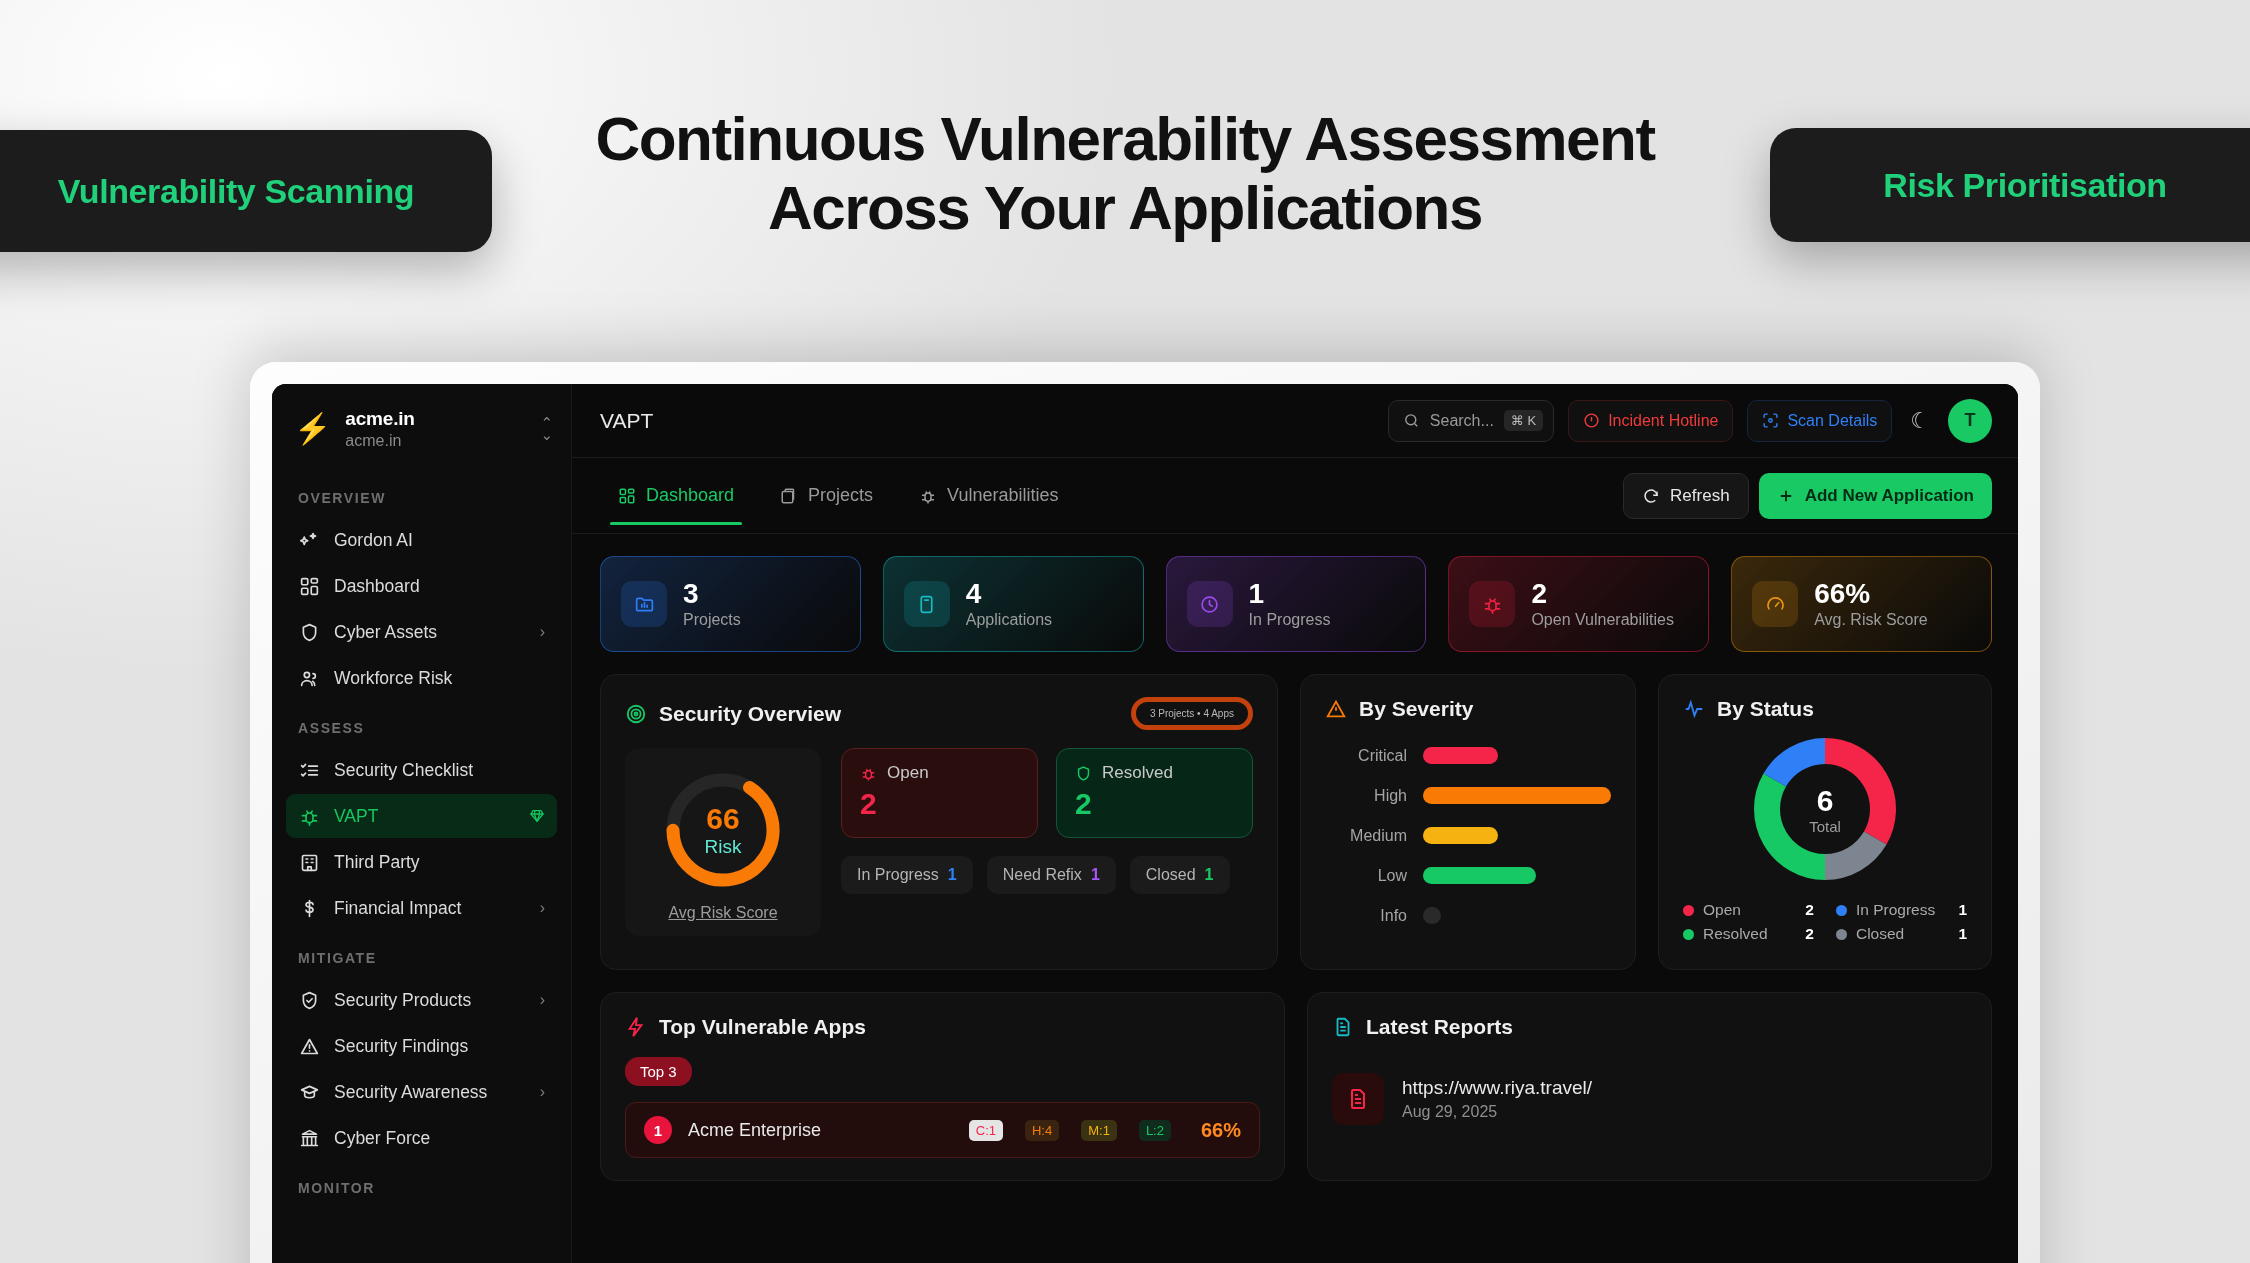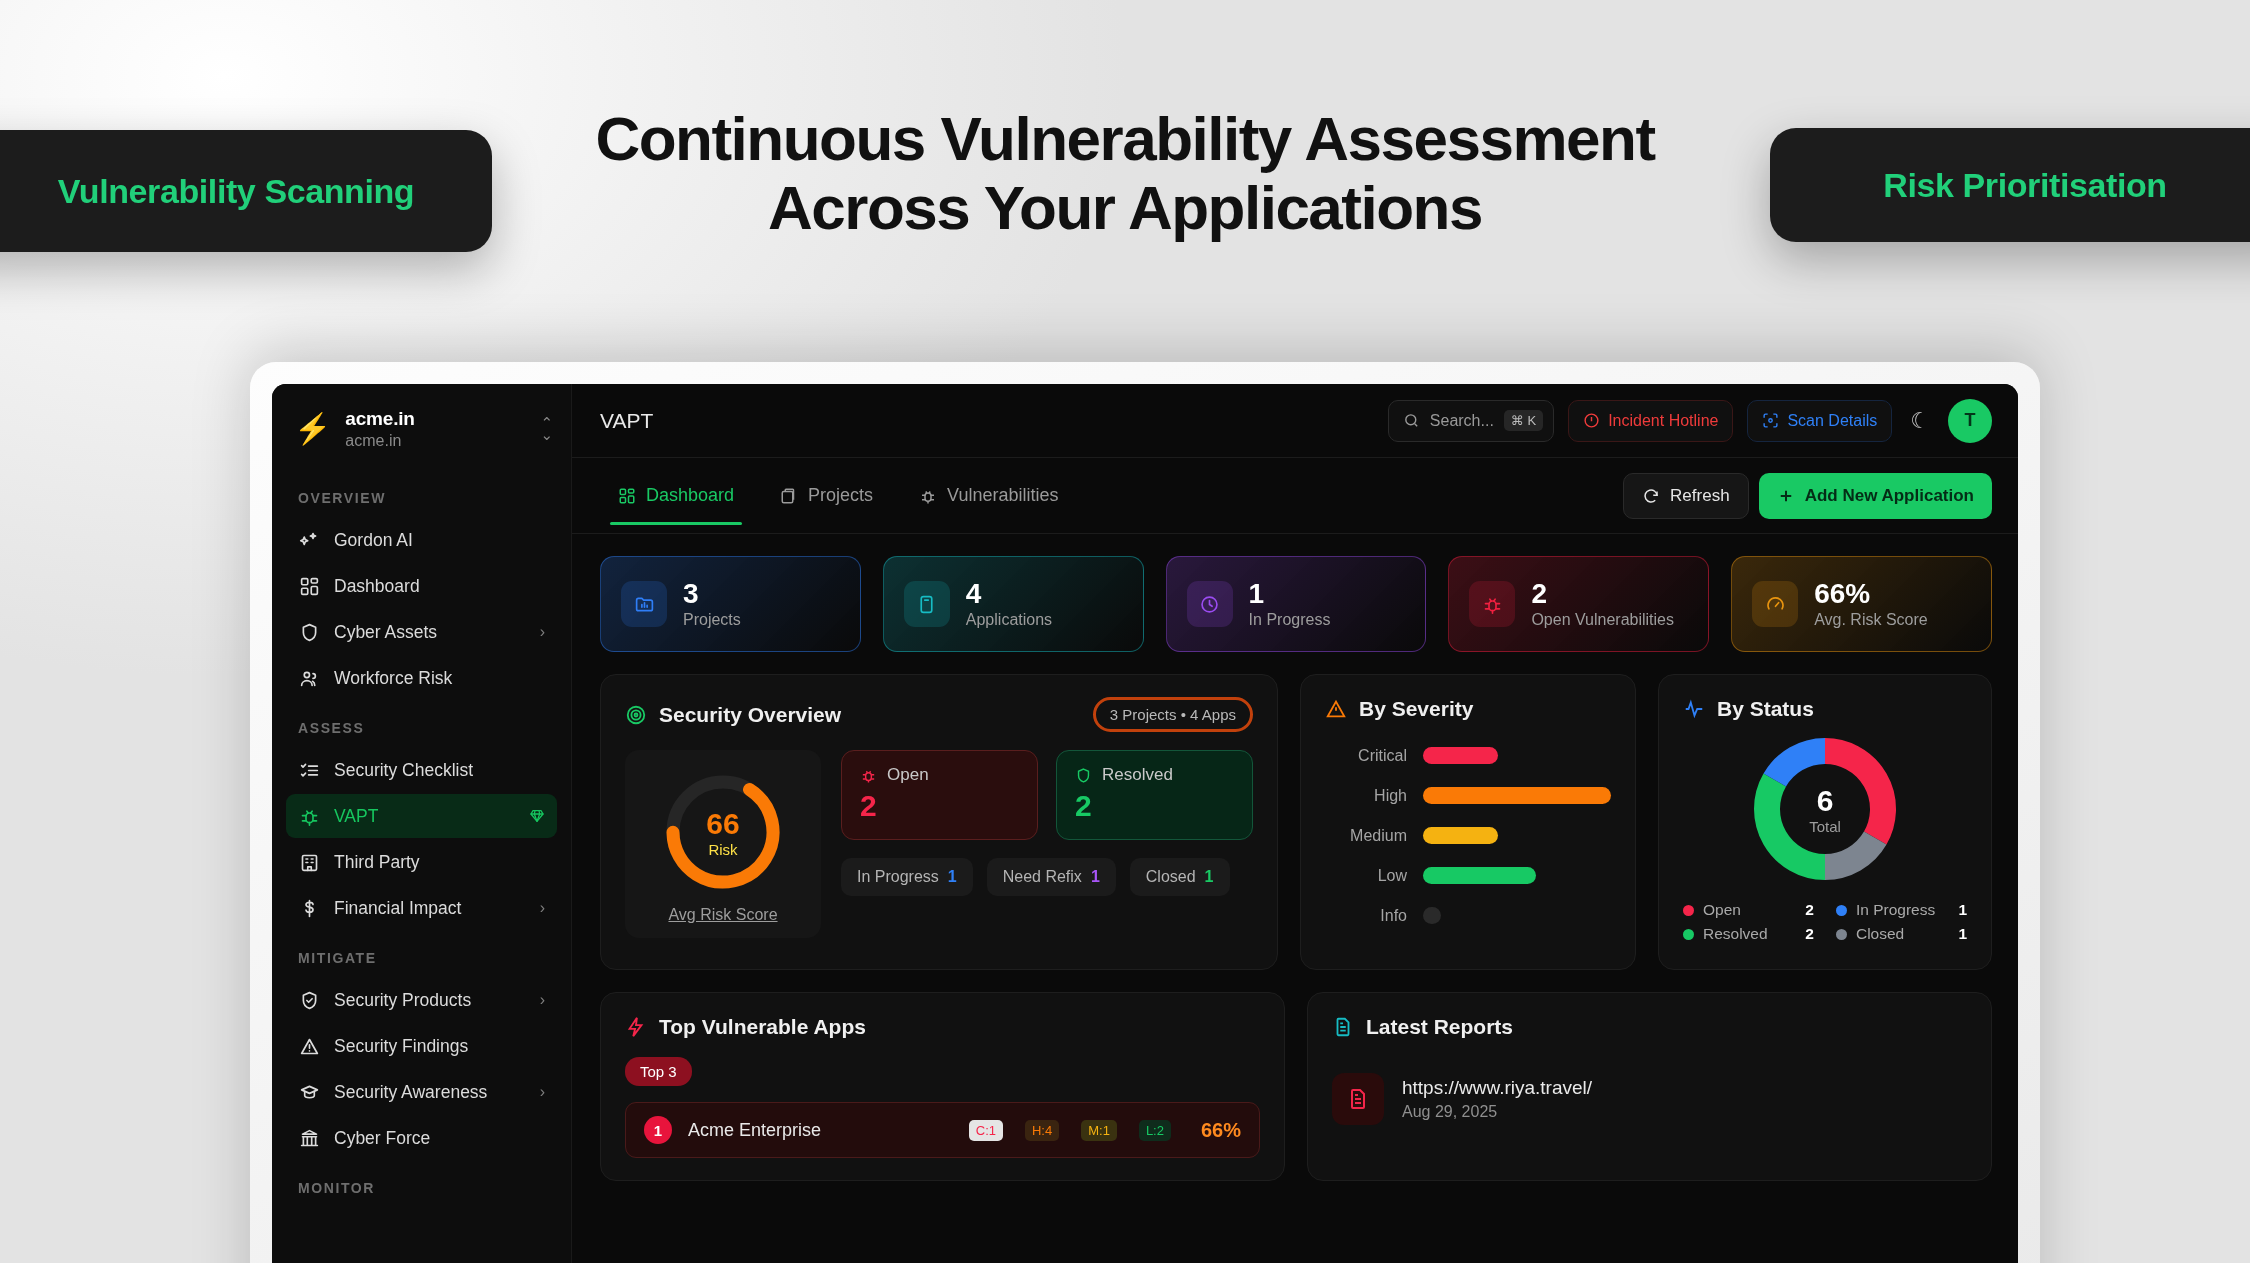--- a/index.html
+++ b/index.html
@@ -97,21 +97,21 @@
   .kpi .ki{ width:46px; height:46px; border-radius:11px; display:flex; align-items:center; justify-content:center;}
   .kpi .kv{ color:#fff; font-size:28px; font-weight:bold; line-height:1.05;}
   .kpi .kl{ color:#9d9d9d; font-size:16px; margin-top:3px;}
 
   
   .row2{ display:grid; grid-template-columns:1.36fr .67fr .67fr; gap:22px; margin-top:22px;}
   .row3{ display:grid; grid-template-columns:1fr 1fr; gap:22px; margin-top:22px;}
   .card{ background:#111111; border:1px solid #1e1e1e; border-radius:16px; padding:22px 24px;}
   .card-hd{ display:flex; align-items:center; gap:12px;}
   .card-title{ color:#f0f0f0; font-size:21px; font-weight:bold; flex:1;}
-  .chip{ border:3px solid #c2410c; border-radius:20px; color:#b9b9b9; font-size:15px; padding:6px 14px;}
+  .chip{ border:5px solid #c2410c; border-radius:20px; color:#b9b9b9; font-size:10px; padding:6px 14px;}
 
   .so-body{ display:flex; gap:20px; margin-top:18px;}
   .gauge-box{ width:196px; background:#161616; border-radius:14px; padding:18px 0 14px;
               display:flex; flex-direction:column; align-items:center;}
   .gauge-lbl{ color:#9d9d9d; font-size:16px; margin-top:10px;text-decoration:underline;}
   .so-right{ flex:1;}
   .so-grid{ display:grid; grid-template-columns:1fr 1fr; gap:18px;}
   .so-tile{ border-radius:13px; padding:14px 18px 16px;}
   .so-tile.open{ background:#2a0d0d; border:1px solid #5a1e1e;}
   .so-tile.res{ background:#062617; border:1px solid #13563a;}
@@ -481,21 +481,21 @@
 
           <div class="so-body">
             <div class="gauge-box">
               <div style="position:relative;width:128px;height:128px;">
                 <svg width="128" height="128" viewBox="0 0 128 128">
                   <circle cx="64" cy="64" r="50" fill="none" stroke="#262626" stroke-width="13"></circle>
                   <circle cx="64" cy="64" r="50" fill="none" stroke="#fa7a06" stroke-width="13" stroke-linecap="round" stroke-dasharray="207 314" transform="rotate(-58 64 64)"></circle>
                 </svg>
                 <div style="position:absolute;inset:0;display:flex;flex-direction:column;align-items:center;justify-content:center;">
                   <div style="color:#fa7a06;font-size:30px;font-weight:bold;">66</div>
-                  <div style="color:#fde047;font-size:15px;">Risk</div>
+                  <div style="color:#5eead4;font-size:19px;">Risk</div>
                 </div>
               </div>
               <div class="gauge-lbl">Avg Risk Score</div>
             </div>
 
             <div class="so-right">
               <div class="so-grid">
                 <div class="so-tile open">
                   <div class="t">
                     <span>

